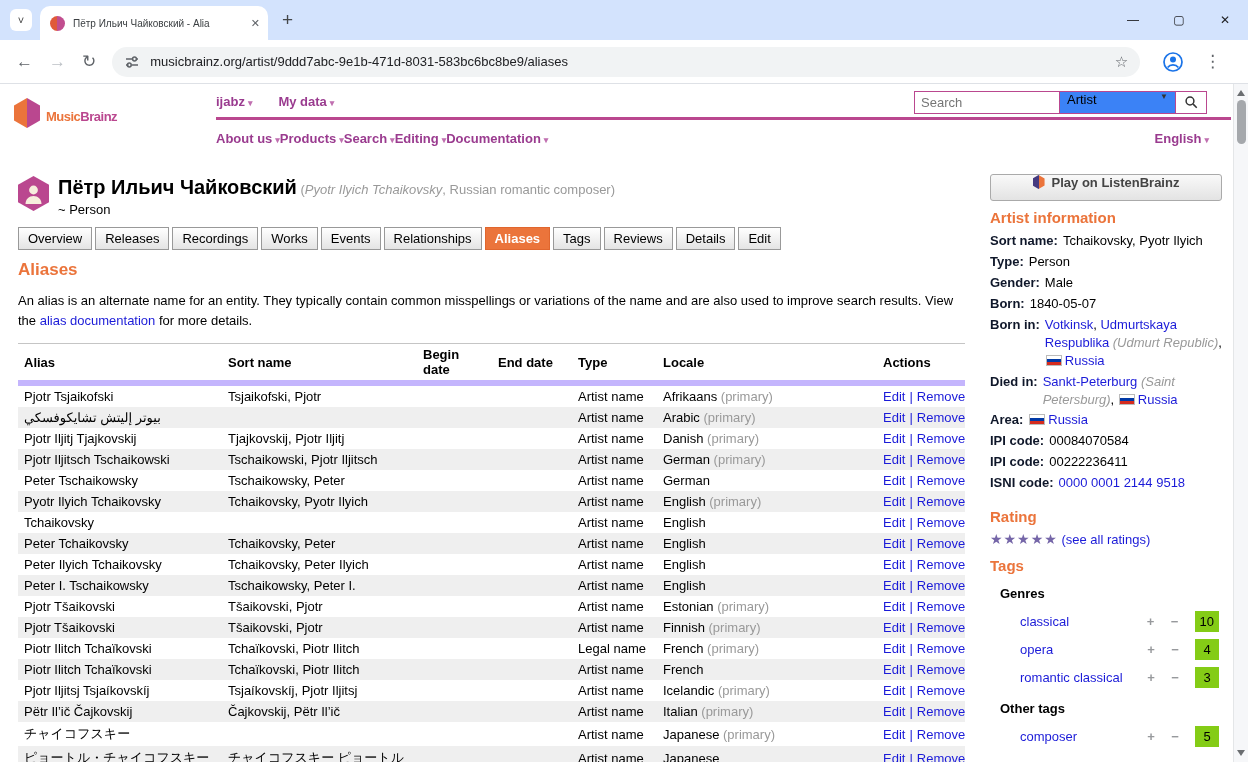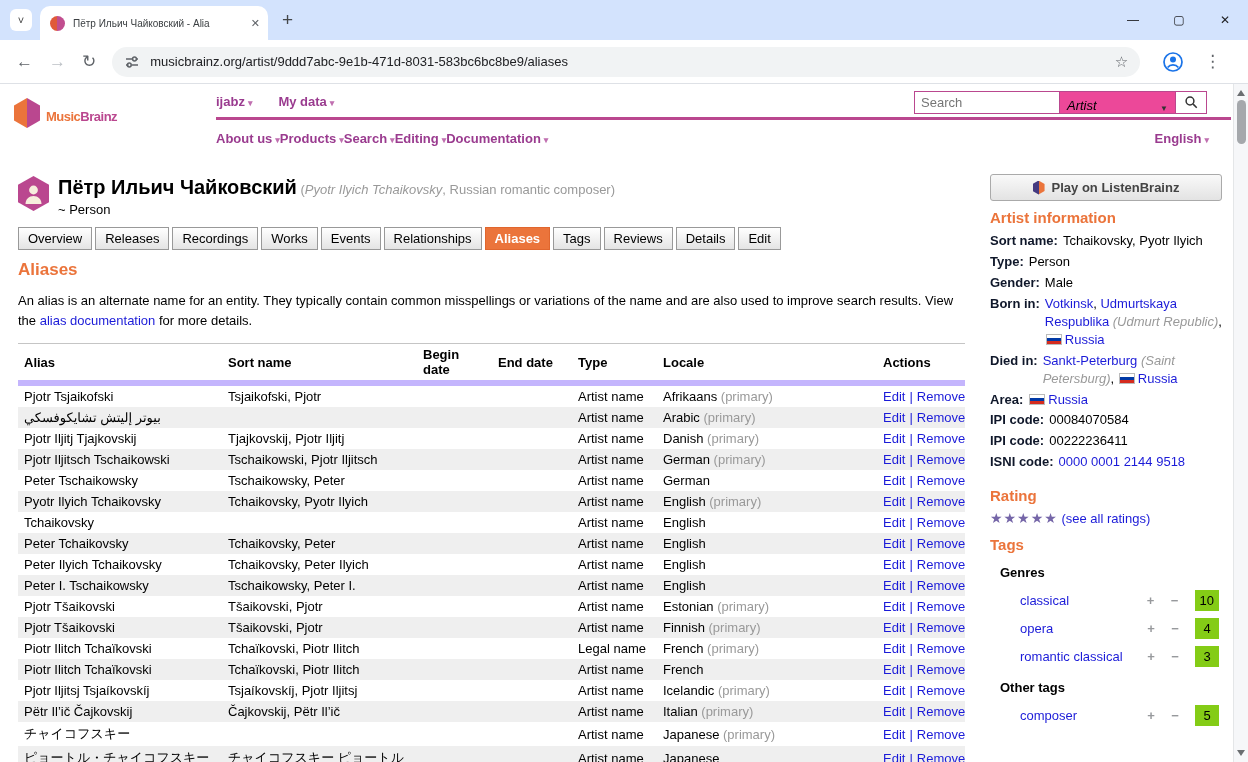--- a/index.html
+++ b/index.html
@@ -37,21 +37,21 @@
 
   .user-nav { position:absolute; left:216px; top:10px; display:flex; gap:26px; }
   .purple-rule { position:absolute; left:216px; right:2px; top:33px; height:3px; background:#BA478F; }
   .main-nav { position:absolute; left:216px; top:47px; display:flex; }
   .pnav { color:#9A3B8F; font-weight:bold; cursor:pointer; text-decoration:none; }
   .caret { color:#C06FB0; font-size:9px; margin-left:3px; }
   .lang-nav { position:absolute; right:24px; top:47px; }
 
   .search-group { position:absolute; right:26px; top:7px; display:flex; }
   .search-input { width:146px; height:23px; border:1px solid #BA478F; padding:2px 6px; font-size:13px; color:#777; outline:none; }
-  .search-select { width:116px; height:23px; border:1px solid #BA478F; border-left:none; background:#ec4899; display:flex; align-items:flex-end; justify-content:space-between; padding:0 7px; cursor:pointer;font-style:italic; }
+  .search-select { width:116px; height:23px; border:1px solid #BA478F; border-left:none; background:#3b82f6; display:flex; align-items:flex-start; justify-content:space-between; padding:0 7px; cursor:pointer; }
   .search-select .sel-arrow { font-size:8px; color:#333; }
   .search-btn { width:31px; height:23px; border:1px solid #BA478F; border-left:none; background:#fff; display:flex; align-items:center; justify-content:center; cursor:pointer; }
 
   .artist-head { position:absolute; left:18px; top:92px; display:flex; }
   .avatar-hex { width:31px; height:35px; clip-path:polygon(50% 0,100% 25%,100% 75%,50% 100%,0 75%,0 25%); background:#BA478F; position:relative; flex:0 0 auto; }
   .avatar-hex svg { position:absolute; left:5px; top:6px; }
   .artist-titles { margin-left:9px; }
   .artist-name { font-size:20px; font-weight:bold; color:#000; display:inline; }
   .artist-sub { font-size:15px; color:#999; }
   .artist-sub .al { font-style:italic; }
@@ -69,21 +69,21 @@
   table.aliases { border-collapse:collapse; width:947px; table-layout:fixed; }
   table.aliases th { text-align:left; font-weight:bold; padding:3px 6px; border-top:1px solid #C5C5C5; border-bottom:6px solid #c4b5fd; color:#000; }
   table.aliases td { padding:3px 6px; color:#000; overflow:hidden; white-space:nowrap; }
   table.aliases tbody tr:nth-child(even) { background:#EFEFEF; }
   .muted { color:#999; }
   .muted-italic { color:#999; font-style:italic; }
   .act-sep { color:#1B1BD8; margin:0 4px; }
 
   
   .sidebar { position:absolute; left:985px; top:90px; width:248px; padding-left:5px; }
-  .play-btn { width:232px; height:27px; border:1px solid #AAA; border-radius:3px; background:linear-gradient(#F9F9F9,#E3E3E3); display:flex; align-items:center; justify-content:center; gap:7px; font-weight:bold; color:#444; cursor:pointer; margin-bottom:4px; }
+  .play-btn { width:232px; height:27px; border:1px solid #AAA; border-radius:3px; background:linear-gradient(#F9F9F9,#E3E3E3); display:flex; align-items:flex-start; justify-content:center; gap:7px; font-weight:bold; color:#444; cursor:pointer; margin-bottom:4px; }
   .lb-icon { width:12px; height:14px; clip-path:polygon(50% 0,100% 25%,100% 75%,50% 100%,0 75%,0 25%); background:linear-gradient(90deg,#453A80 50%,#EB743B 50%); }
   .side-h { color:#EB743B; font-size:15px; font-weight:bold; margin:8px 0 6px; }
   .info-line { display:grid; grid-template-columns:max-content 1fr; column-gap:5px; margin:3px 0; line-height:1.38; }
   .info-label { font-weight:bold; color:#0f172a; }
   .flag { display:inline-block; width:16px; height:11px; vertical-align:-1px; margin:0 3px 0 1px; border:1px solid #BBB; background:linear-gradient(to bottom,#fff 33%,#0039A6 33%,#0039A6 66%,#D52B1E 66%); }
   .stars { color:#7566A8; font-size:14px; letter-spacing:1px; }
   .rating-line { margin:2px 0 10px; }
   .tag-h3 { font-weight:bold; color:#000; margin:12px 0 8px 10px; }
   .tag-row { display:flex; align-items:center; margin:4px 14px 4px 30px; height:24px; }
   .tag-name { flex:1; }
@@ -415,20 +415,24 @@
           </div>
           <div class="info-line">
             <span class="info-label">Type:</span>
             <span class="info-value"><span>Person</span></span>
           </div>
           <div class="info-line">
             <span class="info-label">Gender:</span>
             <span class="info-value"><span>Male</span></span>
           </div>
           <div class="info-line">
+            <span class="info-label">Born:</span>
+            <span class="info-value"><span>1840-05-07</span></span>
+          </div>
+          <div class="info-line">
             <span class="info-label">Born in:</span>
             <span class="info-value"><a class="lnk">Votkinsk</a><span>, </span><a class="lnk">Udmurtskaya Respublika</a><span> </span><span class="muted-italic">(Udmurt Republic)</span><span>, </span><span class="flag"></span><a class="lnk">Russia</a></span>
           </div>
           <div class="info-line">
             <span class="info-label">Died in:</span>
             <span class="info-value"><a class="lnk">Sankt-Peterburg</a><span> </span><span class="muted-italic">(Saint Petersburg)</span><span>, </span><span class="flag"></span><a class="lnk">Russia</a></span>
           </div>
           <div class="info-line">
             <span class="info-label">Area:</span>
             <span class="info-value"><span class="flag"></span><a class="lnk">Russia</a></span>

